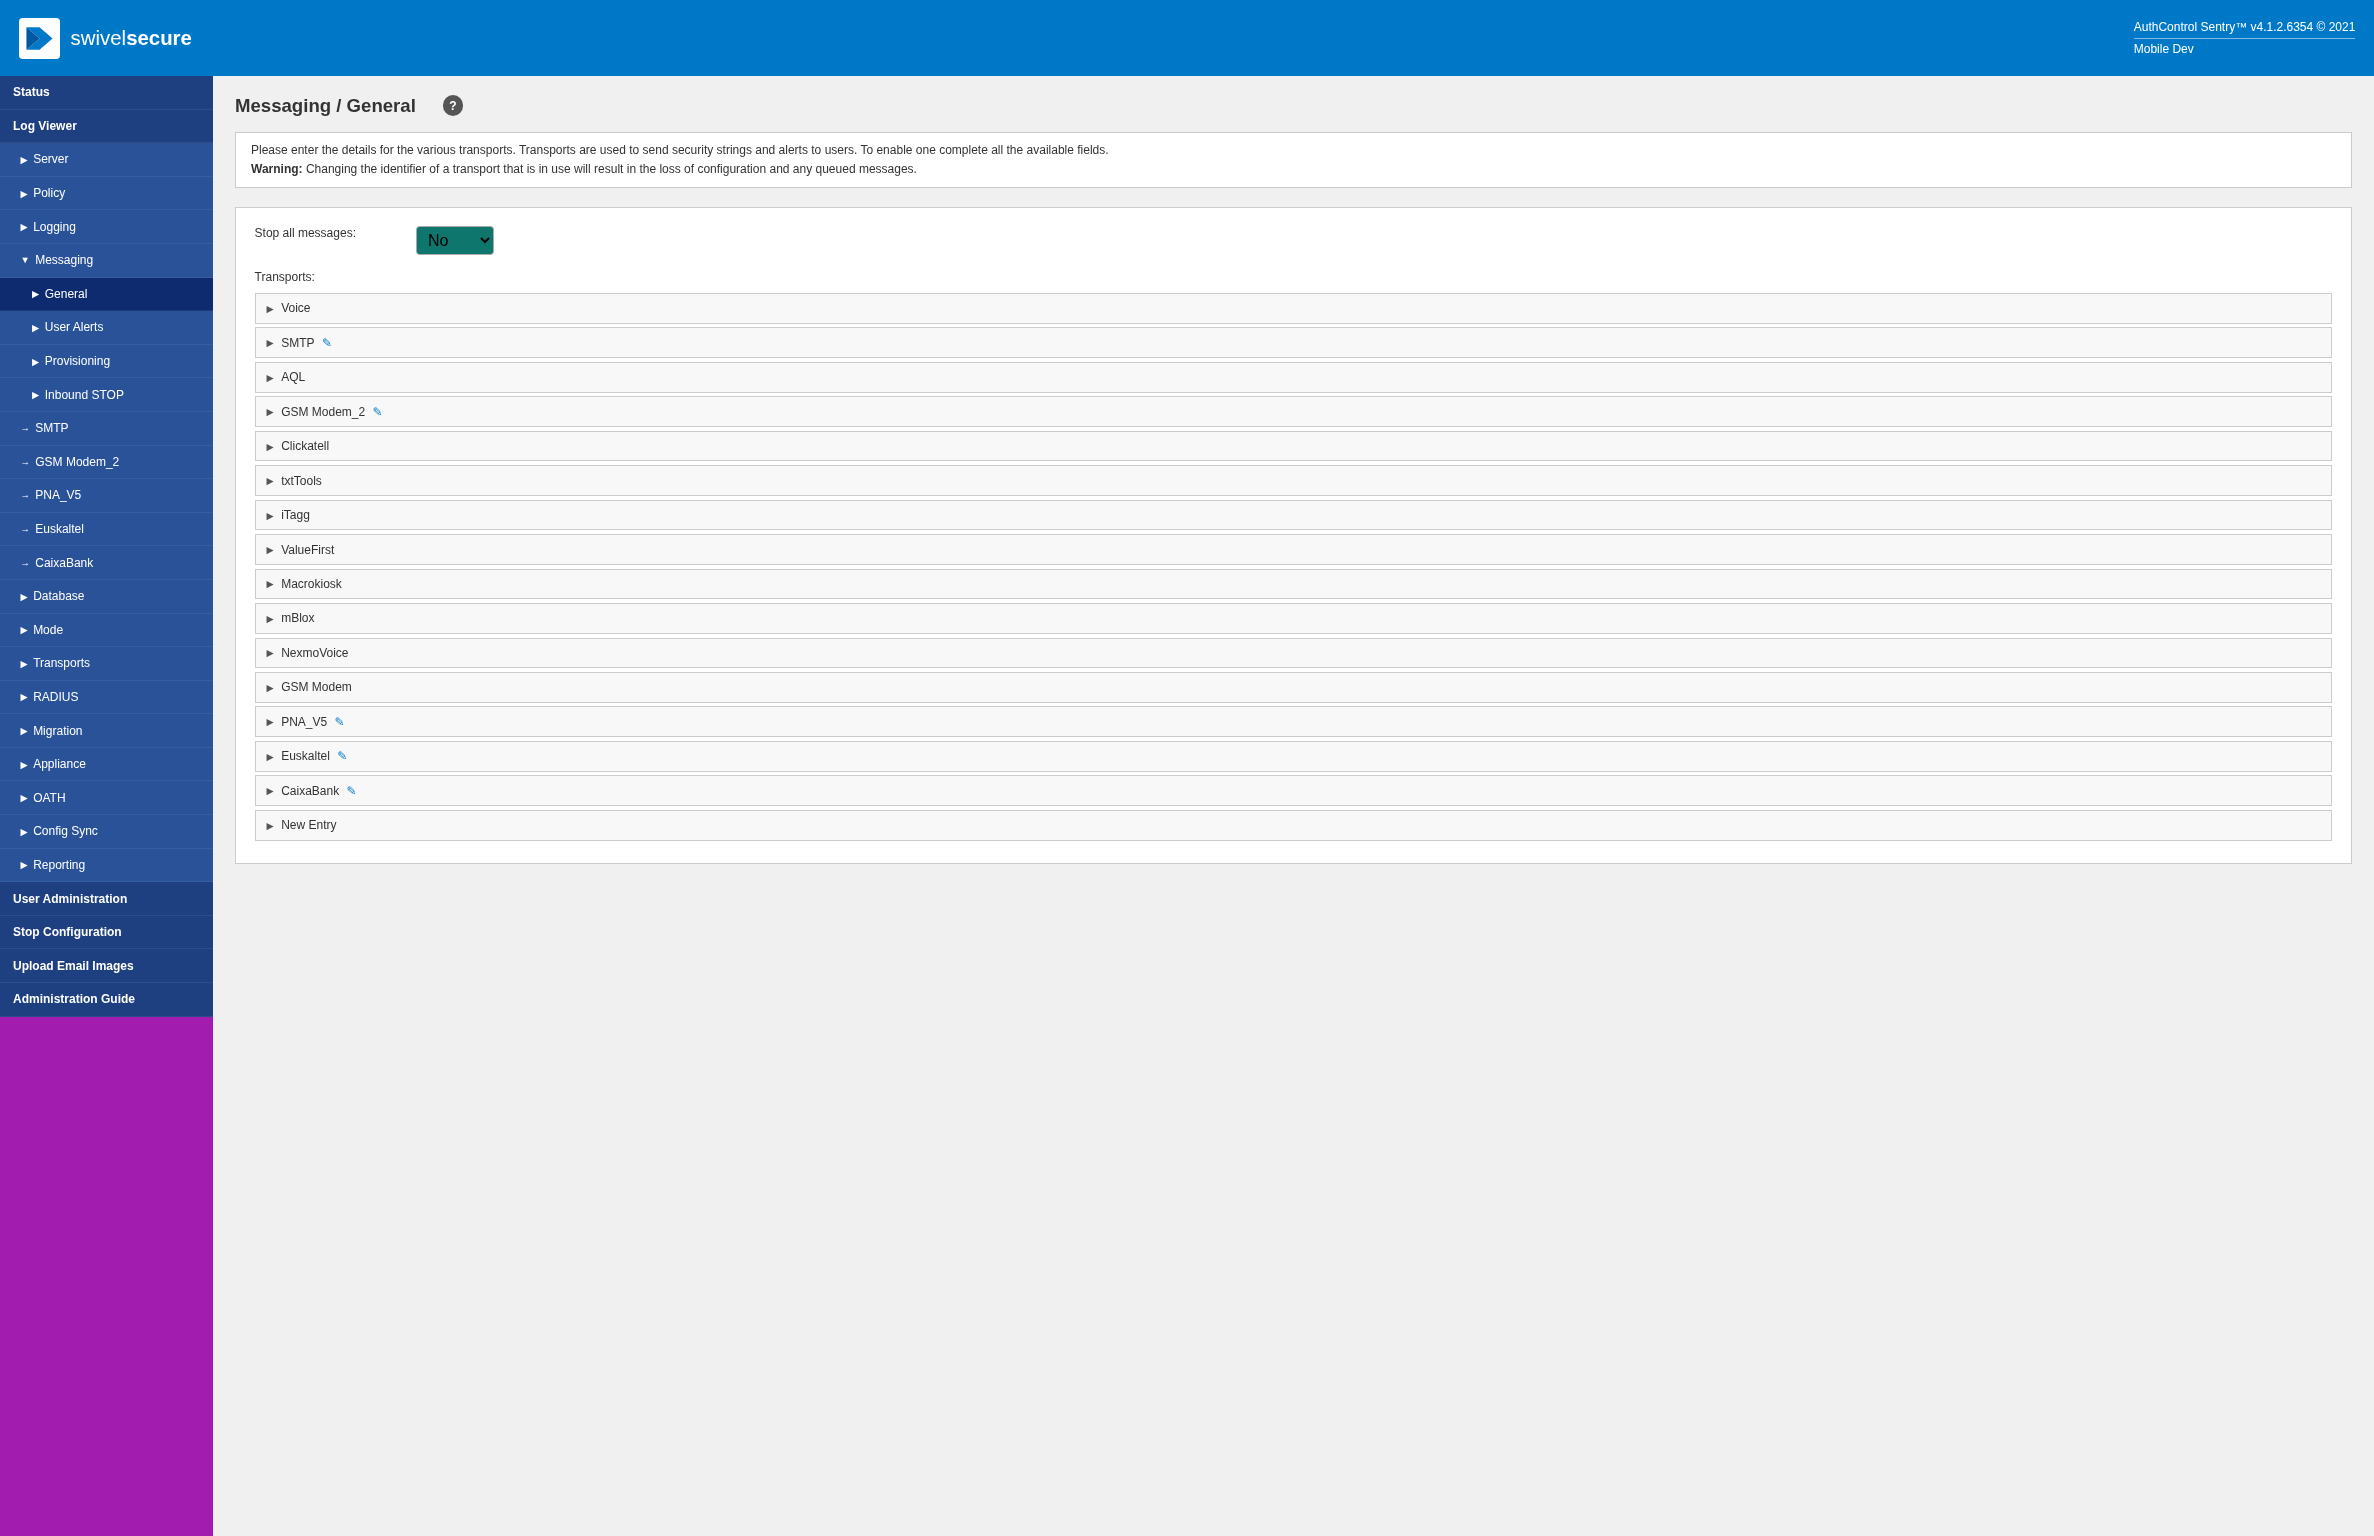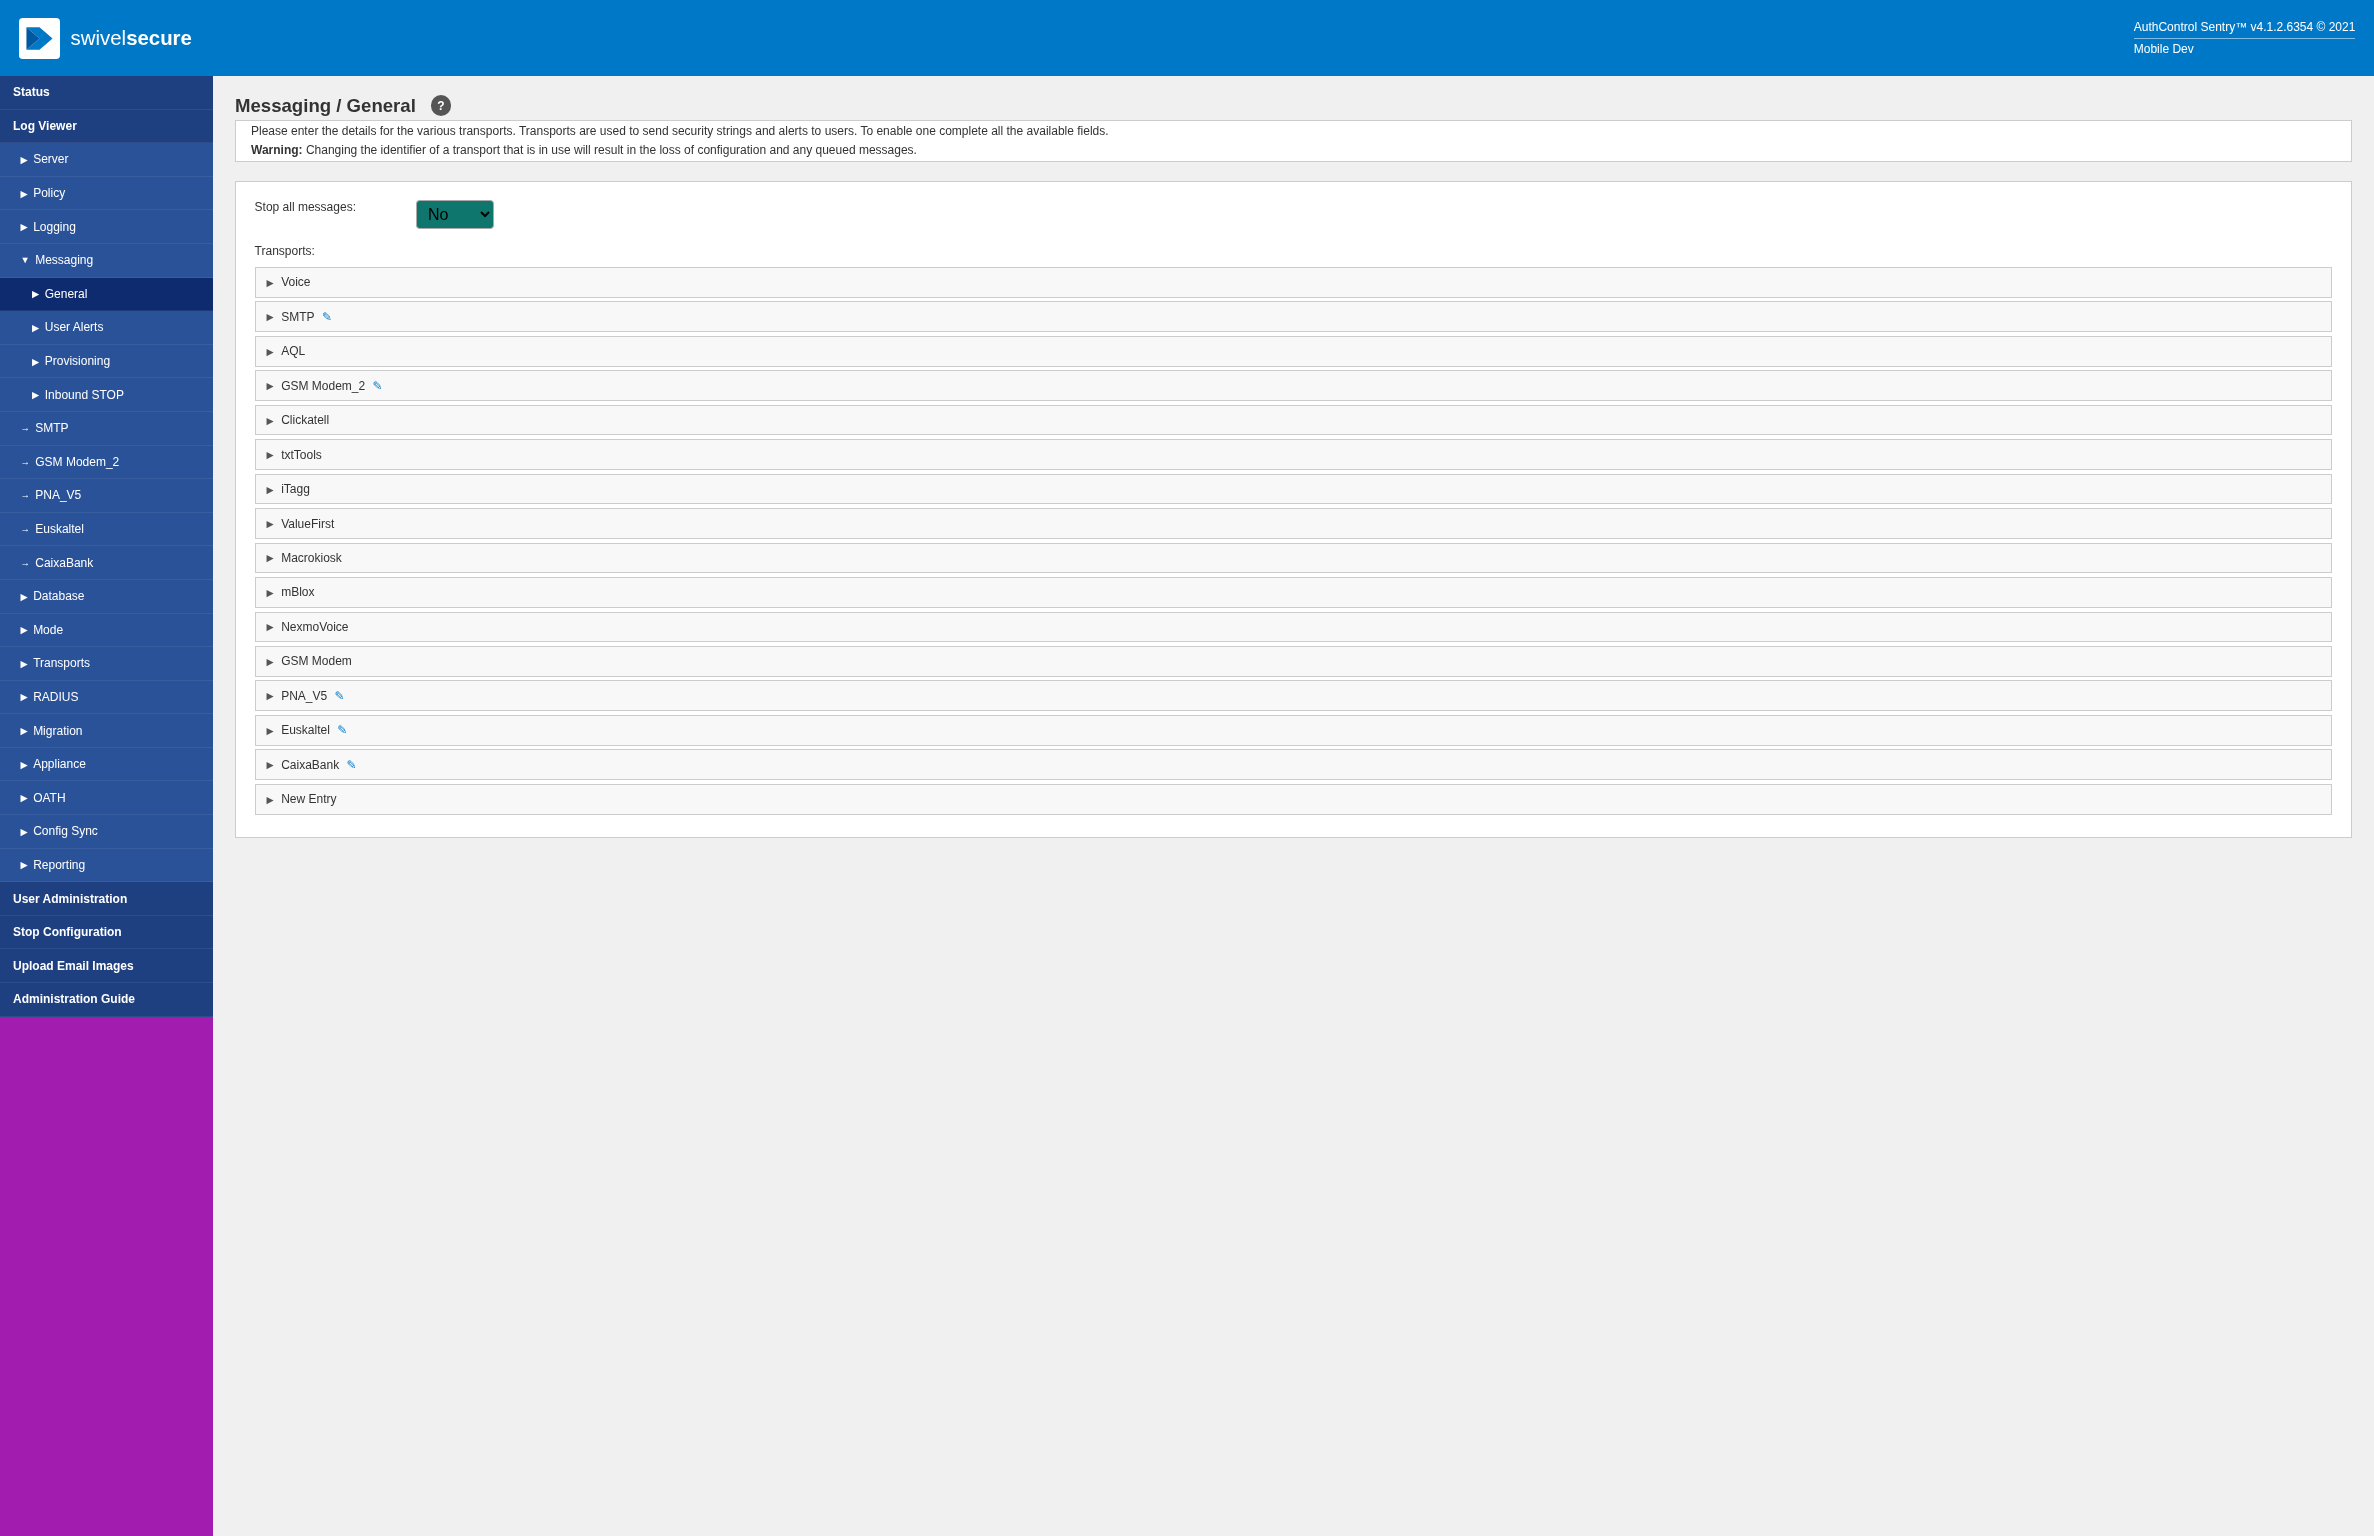--- a/index.html
+++ b/index.html
@@ -83,22 +83,22 @@
     #main {
       flex: 1;
       overflow-y: auto;
       background: #f0f0f0;
       padding: 18.6px 22px;
     }
 
     #page-heading {
       display: flex;
       align-items: center;
-      gap: 15px;
-      margin-bottom: 3px;
+      gap: 27px;
+      margin-bottom: 15px;
     }
     #page-title {
       font-size: 18.6px;
       font-weight: bold;
       color: #333;
     }
     #help-icon {
       width: 20.4px;
       height: 20.4px;
       border-radius: 50%;
@@ -108,21 +108,21 @@
       align-items: center;
       justify-content: center;
       font-size: 12px;
       font-weight: bold;
       cursor: pointer;
     }
 
     #info-box {
       background: white;
       border: 0.9px solid #ccc;
-      padding: 1px 15px;
+      padding: 8px 15px;
       margin-bottom: 18.6px;
       line-height: 1.6;
       color: #333;
       font-size: 12px;
     }
 
     #content-panel {
       background: white;
       border: 0.9px solid #ccc;
       padding: 18.6px;

